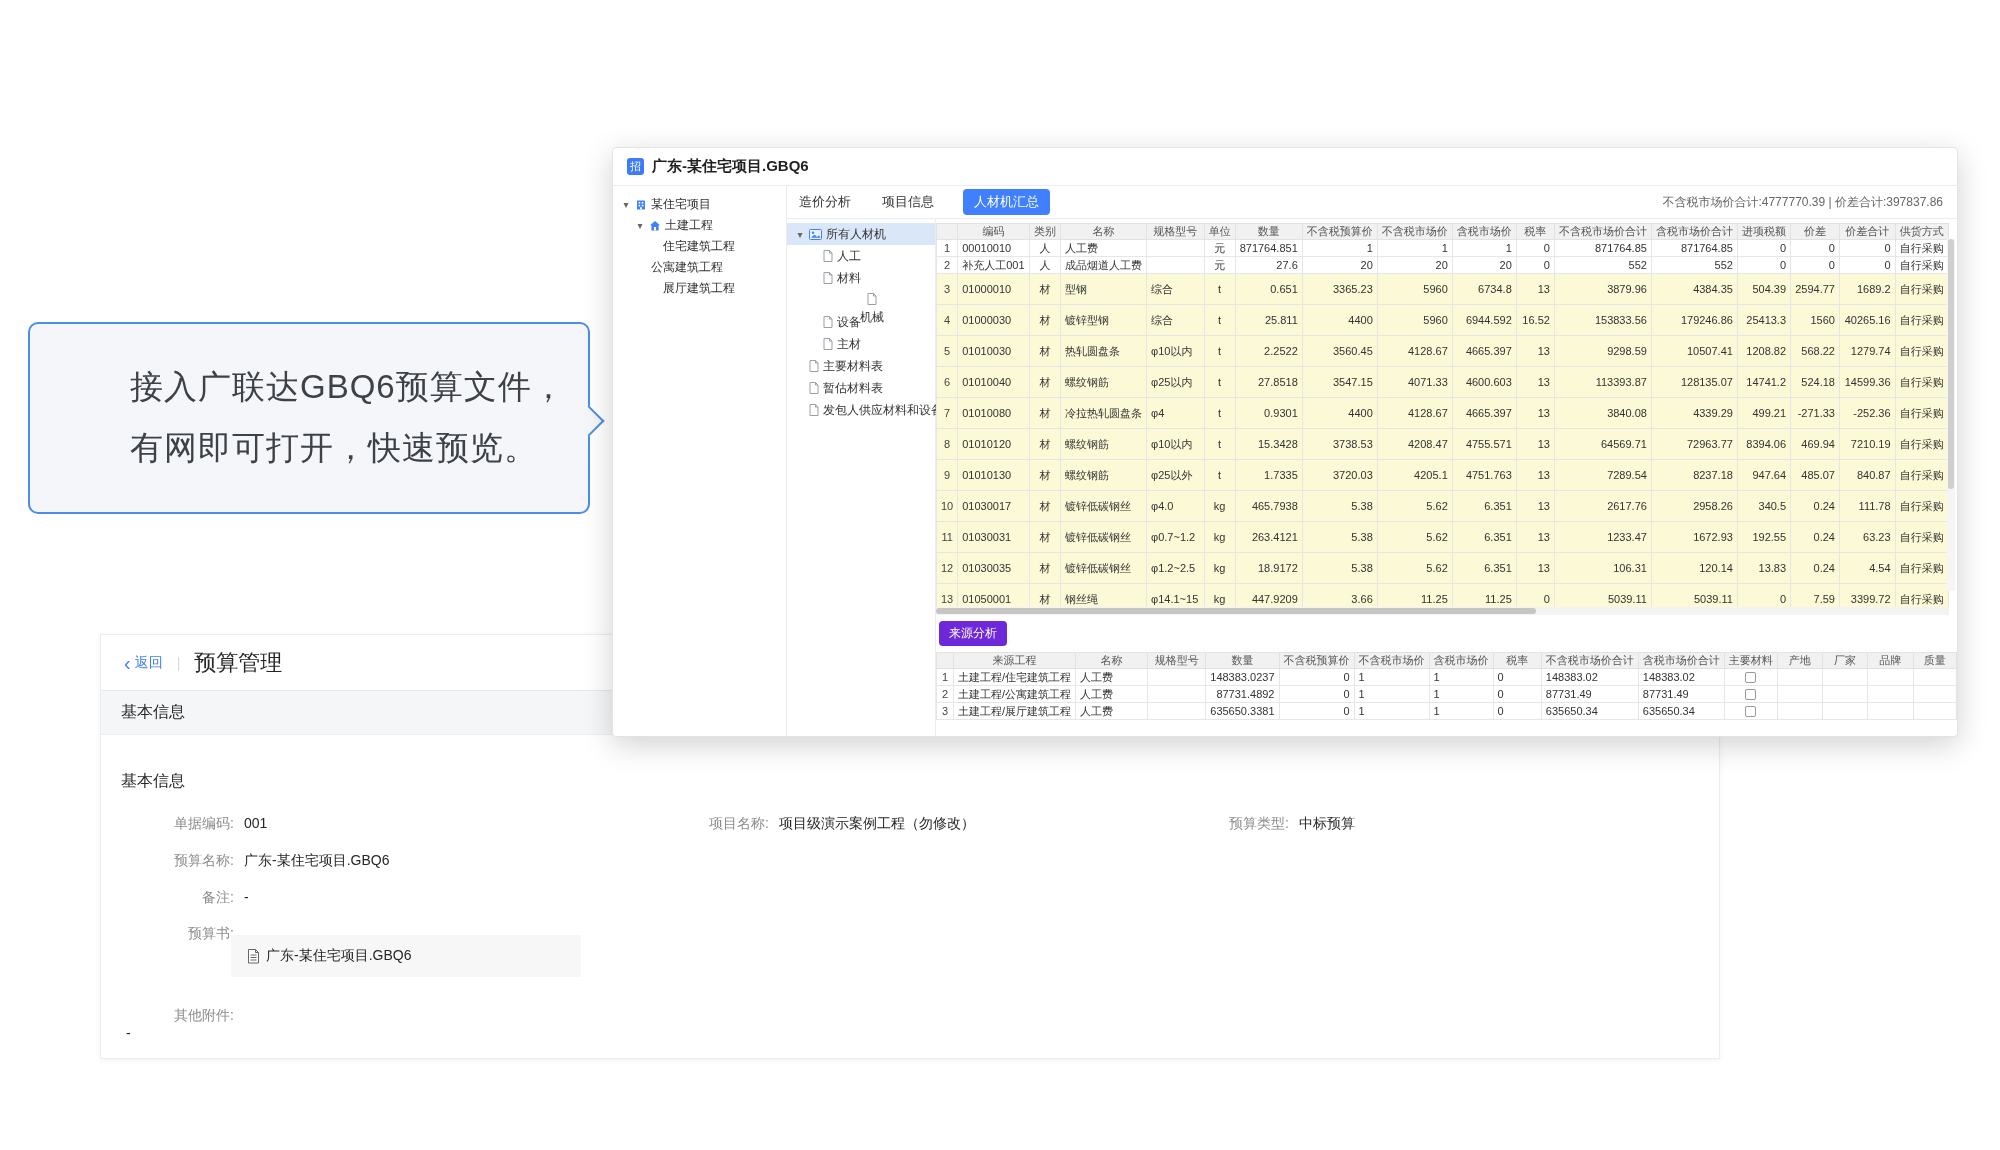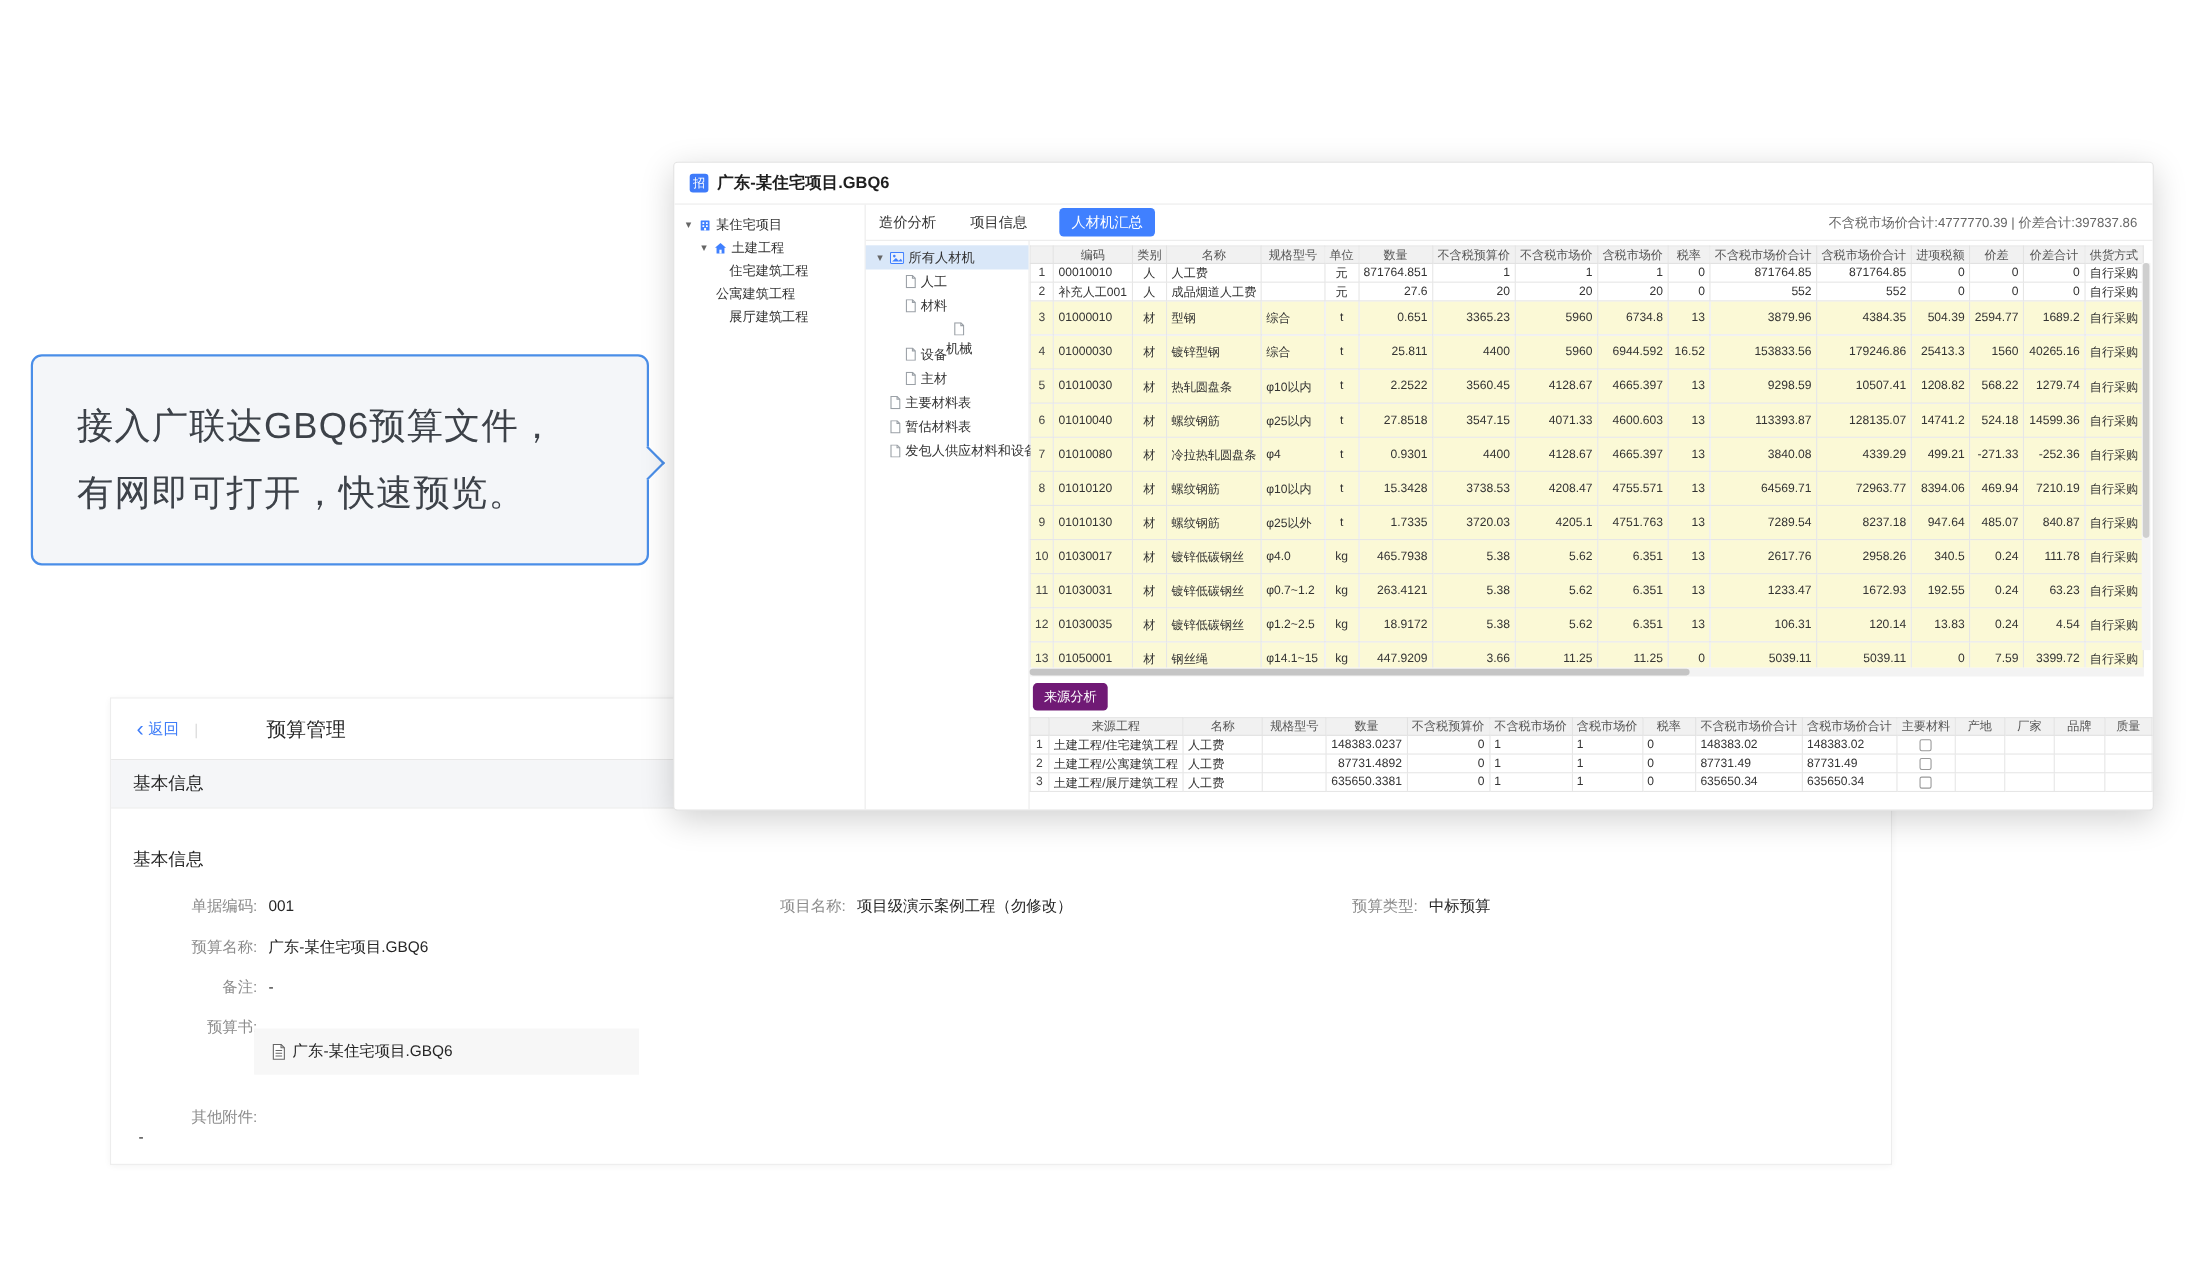--- a/index.html
+++ b/index.html
@@ -1,34 +1,34 @@
 <!DOCTYPE html>
 <html><head>
 <meta charset="utf-8">
 <style>
   * { margin:0; padding:0; box-sizing:border-box; }
   html,body { width:2000px; height:1150px; background:#ffffff; font-family:"Liberation Sans","DejaVu Sans",sans-serif; color:#262626; overflow:hidden; }
 
   
   .bubble { position:absolute; left:28px; top:322px; width:562px; height:192px;
     background:#f4f6f9; border:2px solid #4a8ee8; border-radius:10px; z-index:5;
-    display:flex; flex-direction:column; justify-content:center; padding-left:40px; gap:16px; }
+    display:flex; flex-direction:column; justify-content:center; padding-left:100px; gap:16px; }
   .bubble-line { font-size:33px; color:#3d4249; letter-spacing:1px; }
   .bubble-arrow { position:absolute; right:-12px; top:86px; width:22px; height:22px;
     background:#f4f6f9; border-top:2px solid #4a8ee8; border-right:2px solid #4a8ee8;
     transform:rotate(45deg); }
 
   
   .card { position:absolute; left:100px; top:634px; width:1620px; height:425px;
     background:#fff; border:1px solid #ededed; box-shadow:0 1px 6px rgba(0,0,0,0.05); z-index:1; }
   .card-header { height:56px; display:flex; align-items:center; padding-left:23px; border-bottom:1px solid #e8e8e8; }
   .back-link { color:#3f7df8; font-size:14px; display:flex; align-items:center; gap:4px; cursor:pointer; }
   .back-chevron { font-size:20px; line-height:14px; }
   .card-header .vdiv { color:#dcdcdc; margin:0 14px; font-size:14px; }
-  .card-title { font-size:18px; color:#262626;margin-left:48px; }
+  .card-title { font-size:22px; color:#262626; }
   .section-bar { height:44px; background:#f5f6f8; display:flex; align-items:center; padding-left:20px;
     font-size:16px; color:#262626; border-bottom:1px solid #efefef; }
   .card-body { position:relative; height:324px; }
   .sub-heading { position:absolute; left:20px; top:36px; font-size:16px; color:#262626; }
   .fpair { position:absolute; display:flex; font-size:14px; white-space:nowrap; }
   .flabel { color:#8c8c8c; width:118px; text-align:right; flex:0 0 auto; }
   .fvalue { color:#262626; margin-left:10px; }
   .filebox { position:absolute; left:130px; top:110px; width:350px; height:42px; background:#f7f7f7;
     display:flex; align-items:center; padding-left:16px; gap:6px; font-size:14px; color:#262626; cursor:pointer; }
 
@@ -71,21 +71,21 @@
   .c-l { text-align:left; } .c-c { text-align:center; } .c-r { text-align:right; }
   .val-red { color:#e0362c; } .val-green { color:#1e9e40; }
 
   .main-table-wrap { height:384px; overflow:hidden; width:1013px; }
   .hscroll { width:1013px; height:8px; background:#f3f3f3; position:relative; }
   .hscroll-thumb { position:absolute; left:0; top:1px; height:6px; width:600px; background:#c5c5c5; border-radius:3px; }
   .vscroll { position:absolute; right:2px; top:20px; width:8px; height:352px; background:#f5f5f5; }
   .vscroll-thumb { position:absolute; top:0; left:1px; width:6px; height:250px; background:#cfcfcf; border-radius:3px; }
 
   .source-btn { display:inline-flex; align-items:center; justify-content:center; margin:6px 0 6px 3px;
-    background:#701a75; color:#fff; font-size:12px; border:none; border-radius:4px; padding:4px 10px; cursor:pointer; }
+    background:#6d28d9; color:#fff; font-size:12px; border:none; border-radius:4px; padding:4px 10px; cursor:pointer; }
   .checkbox { width:11px; height:11px; border:1px solid #999; border-radius:2px; background:#fff; margin:0 auto; cursor:pointer; }
 </style>
 </head>
 <body>
 
 <div class="bubble">
   <div class="bubble-line">接入广联达GBQ6预算文件，</div>
   <div class="bubble-line">有网即可打开，快速预览。</div>
   <div class="bubble-arrow"></div>
 </div>

